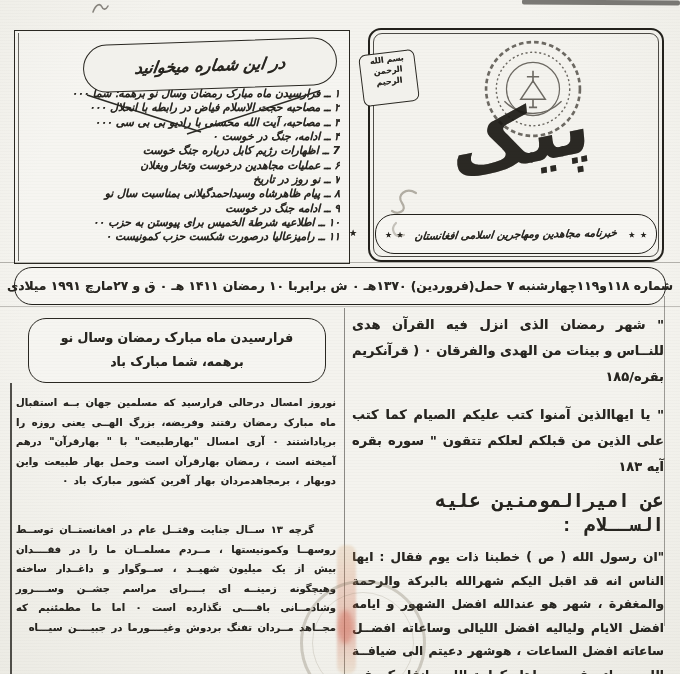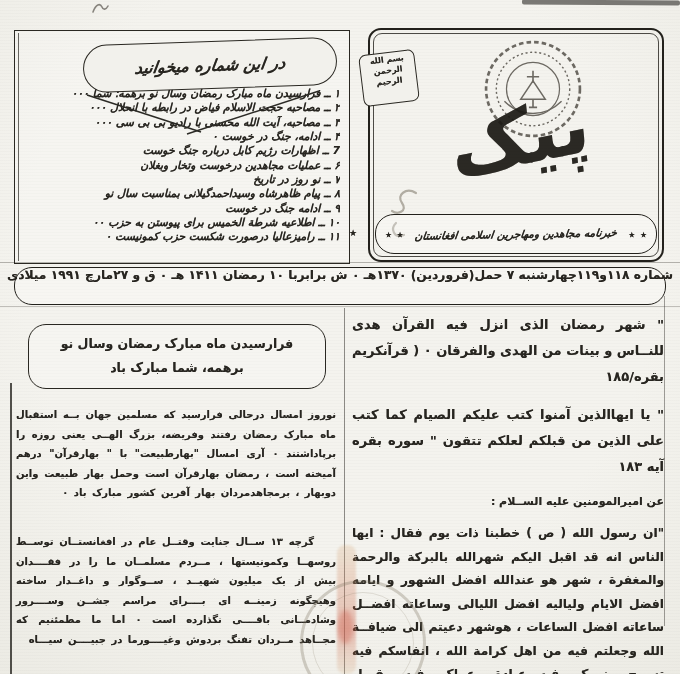--- a/index.html
+++ b/index.html
@@ -70,37 +70,37 @@
     transform:skewX(-10deg);direction:rtl;}
   .pointer-lines{position:absolute;left:0;top:0;width:334px;height:232px;z-index:1;pointer-events:none;}
   .contents-list{position:absolute;left:6px;right:9px;top:56px;direction:rtl;
     text-align:right;z-index:0;}
   .toc-item{font-size:10.8px;font-weight:bold;line-height:14.35px;
     white-space:nowrap;overflow:hidden;font-style:italic;}
 
   
   .issue-bar{position:absolute;left:14px;top:267px;width:650px;height:36px;
     border:1.7px solid #23211c;border-radius:18px;background:rgba(255,255,255,.25);
-    display:flex;align-items:flex-start;justify-content:center;direction:rtl;}
+    display:flex;align-items:center;justify-content:center;direction:rtl;}
   .issue-bar span{font-size:12.3px;font-weight:bold;white-space:nowrap;}
   .rule-above{position:absolute;left:0;top:262px;width:680px;border-top:1px solid rgba(35,33,28,.3);}
   .rule-below{position:absolute;left:0;top:306px;width:680px;border-top:1px solid rgba(35,33,28,.25);}
 
   
   .right-col{position:absolute;left:352px;top:312px;width:312px;direction:rtl;}
   .right-col p{margin:0;}
   .verse{font-size:13px;font-weight:bold;line-height:26px;text-align:justify;
     min-height:52px;margin-bottom:12px !important;}
   .verse2{margin-bottom:10px !important;}
-  .narrator{font-size:11px;font-weight:bold;line-height:24px;margin-bottom:8px !important;}
+  .narrator{font-size:19px;font-weight:bold;line-height:24px;margin-bottom:8px !important;font-family:Liberation Mono, monospace;}
   .hadith{font-size:12.2px;font-weight:bold;line-height:23.5px;text-align:justify;
     height:164px;overflow:hidden;margin-bottom:4px !important;}
 
   .left-col{position:absolute;left:14px;top:308px;width:326px;direction:rtl;}
-  .blessing-box{margin:16px 14px;height:56px;border:1.6px solid #2a2822;border-radius:18px;
+  .blessing-box{margin:10px 14px;height:56px;border:1.6px solid #2a2822;border-radius:18px;
     text-align:center;font-weight:bold;font-size:12.5px;line-height:24px;padding-top:7px;
     background:rgba(255,255,255,.2);}
   .body-par{margin:10px 4px 0 2px;font-size:10px;font-weight:bold;line-height:19.6px;
     text-align:justify;word-spacing:2px;}
   .body-par.indent{text-indent:22px;margin-top:29px;}
 </style>
 </head>
 <body>
 
 <div class="page">

